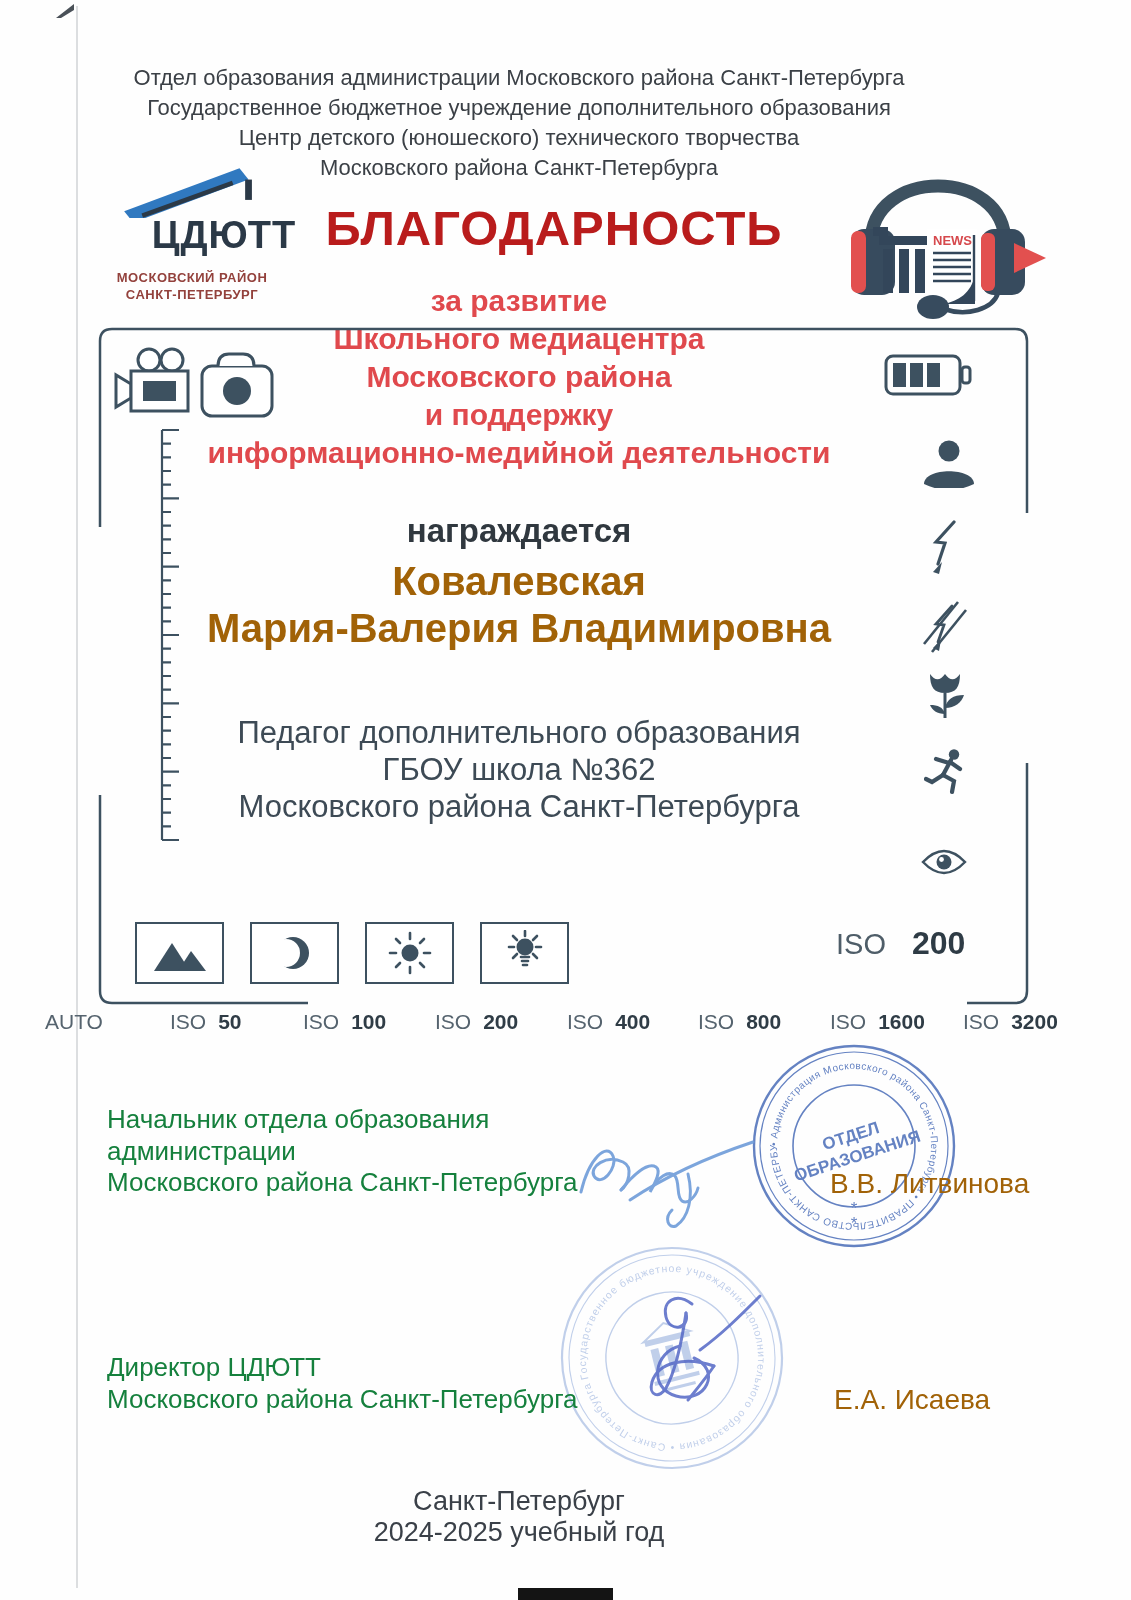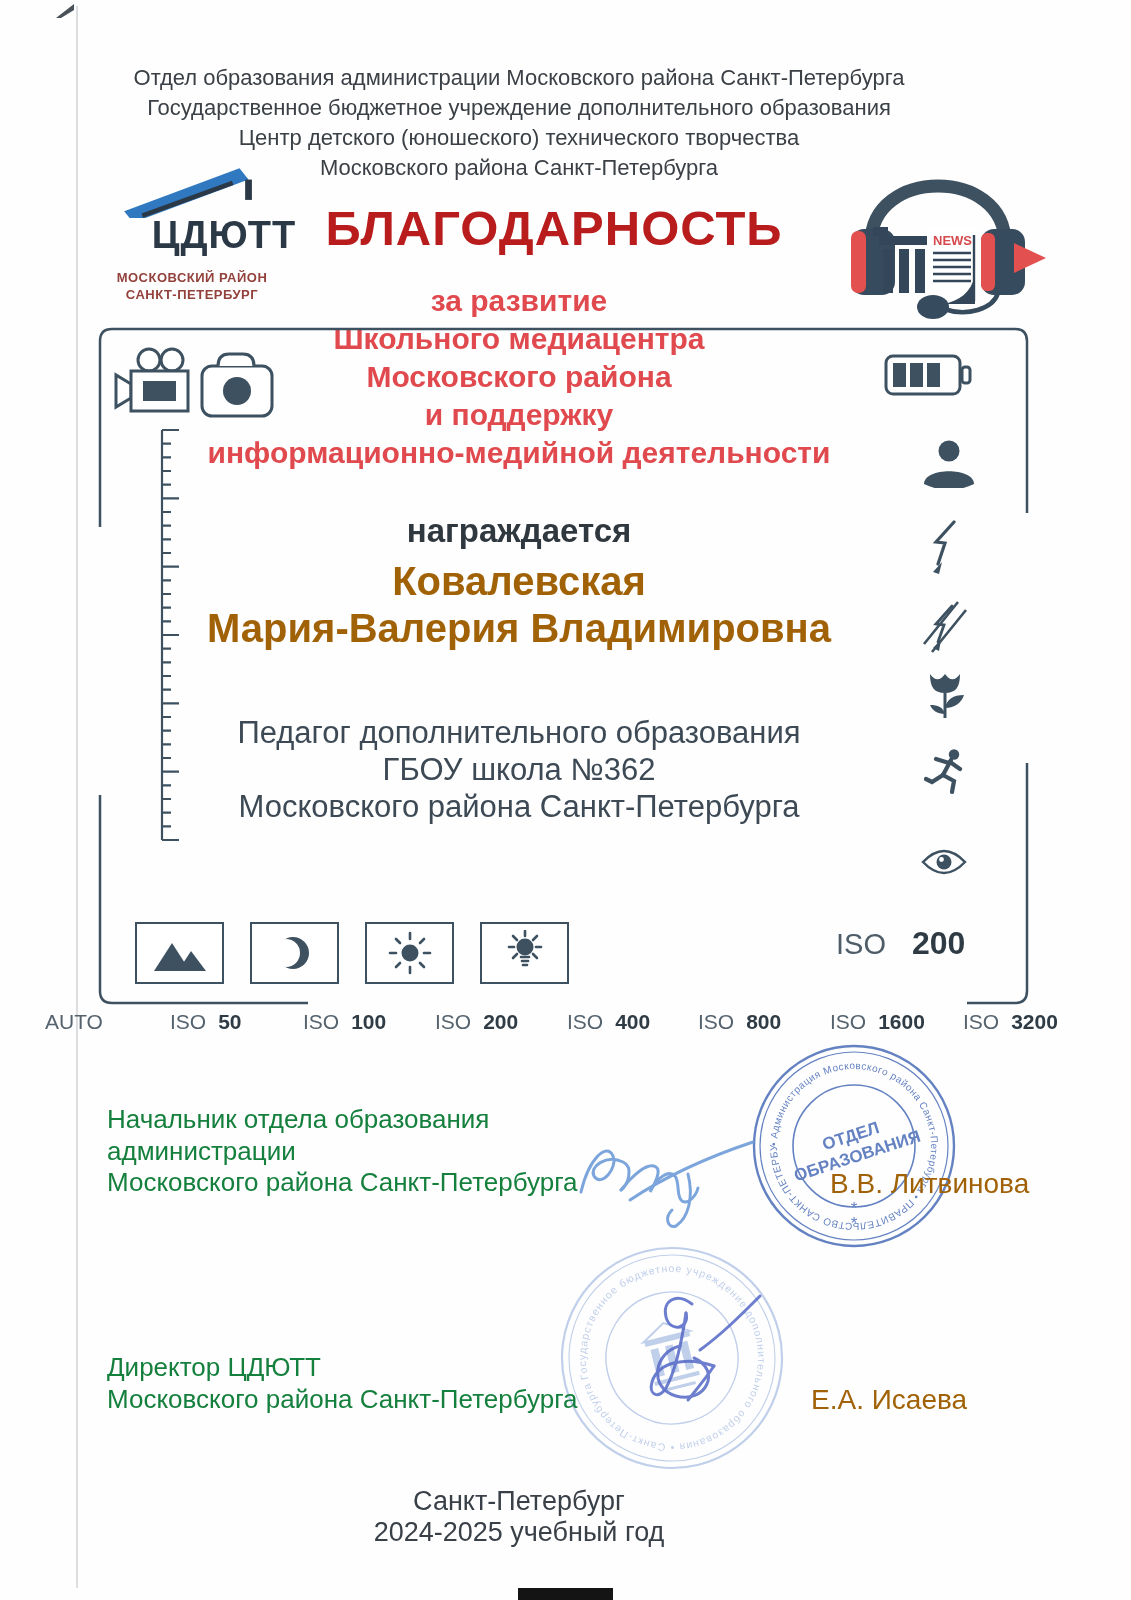--- a/index.html
+++ b/index.html
@@ -322,21 +322,21 @@
       <path d="M52,58 C26,64 20,100 48,108 C78,116 94,82 66,70"></path>
       <path d="M86,78 C78,90 68,102 60,112"></path>
       <path d="M72,62 C94,46 112,28 132,8"></path>
     </g>
   </svg>
 
   <div class="abs" style="left:107px;top:1352px">
     <div class="sig-title">Директор ЦДЮТТ</div>
     <div class="sig-title">Московского района Санкт-Петербурга</div>
   </div>
-  <div class="abs sig-name" style="left:811px;top:1384px">Е.А. Исаева</div>
+  <div class="abs sig-name" style="left:834px;top:1384px">Е.А. Исаева</div>
 
   <div class="cx" style="top:1486px">
     <div class="footer-line">Санкт-Петербург</div>
     <div class="footer-line">2024-2025 учебный год</div>
   </div>
 
   <div class="bottom-bar"></div>
 </div>
 
 </body></html>

